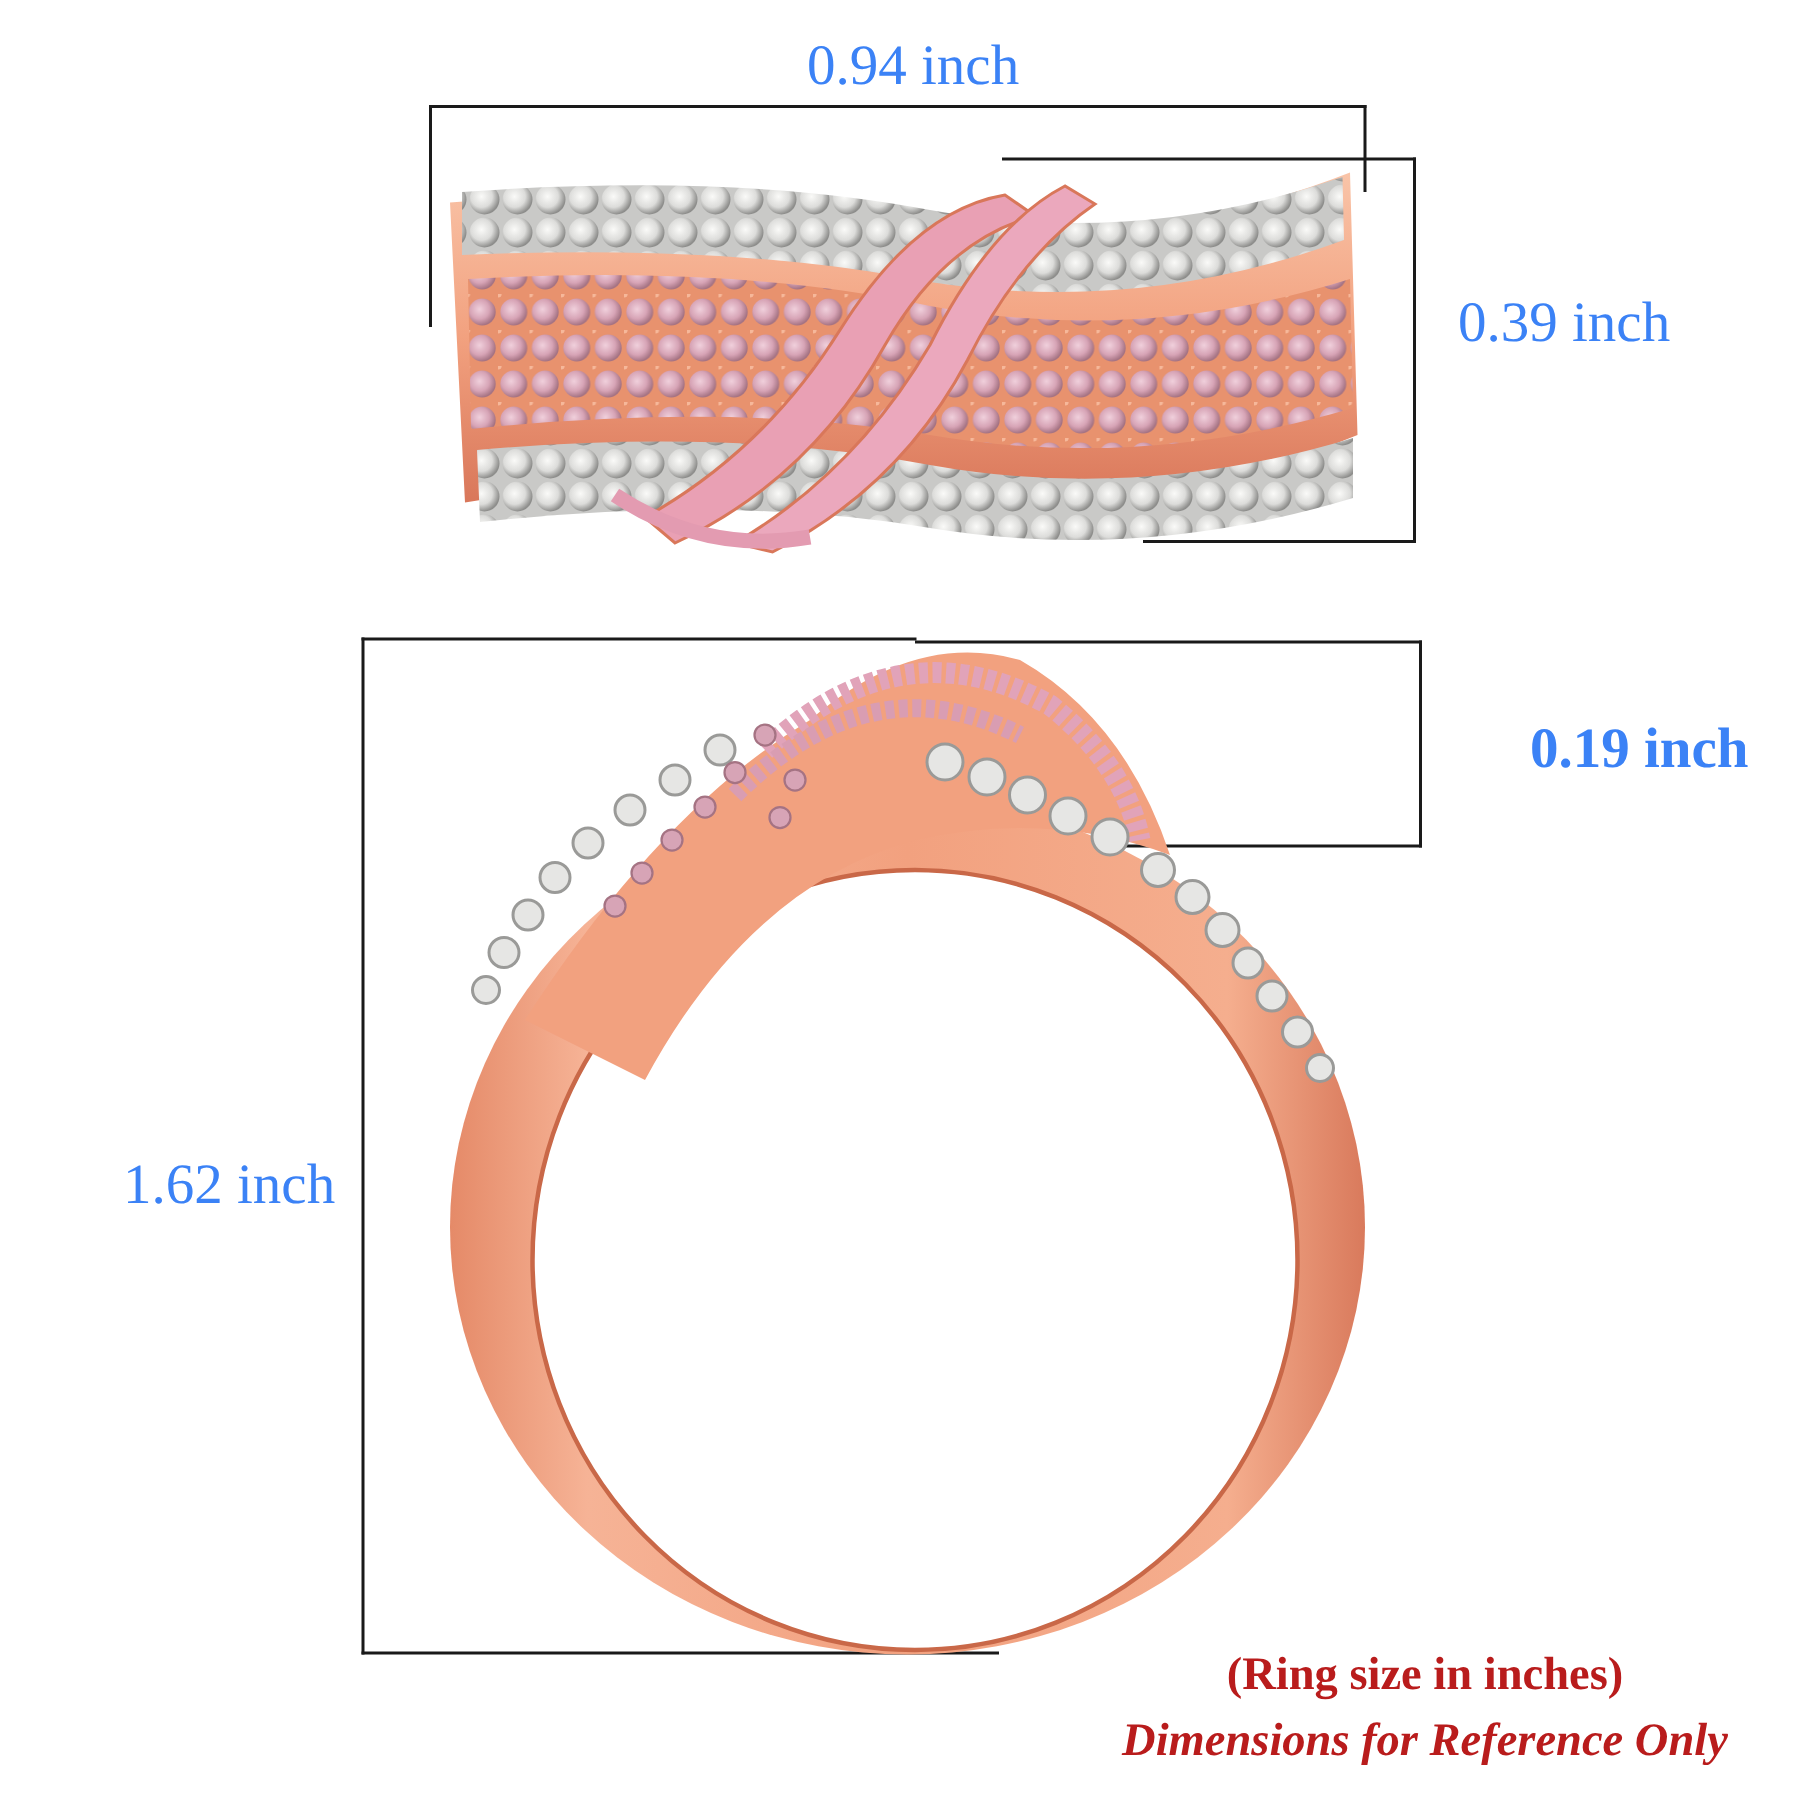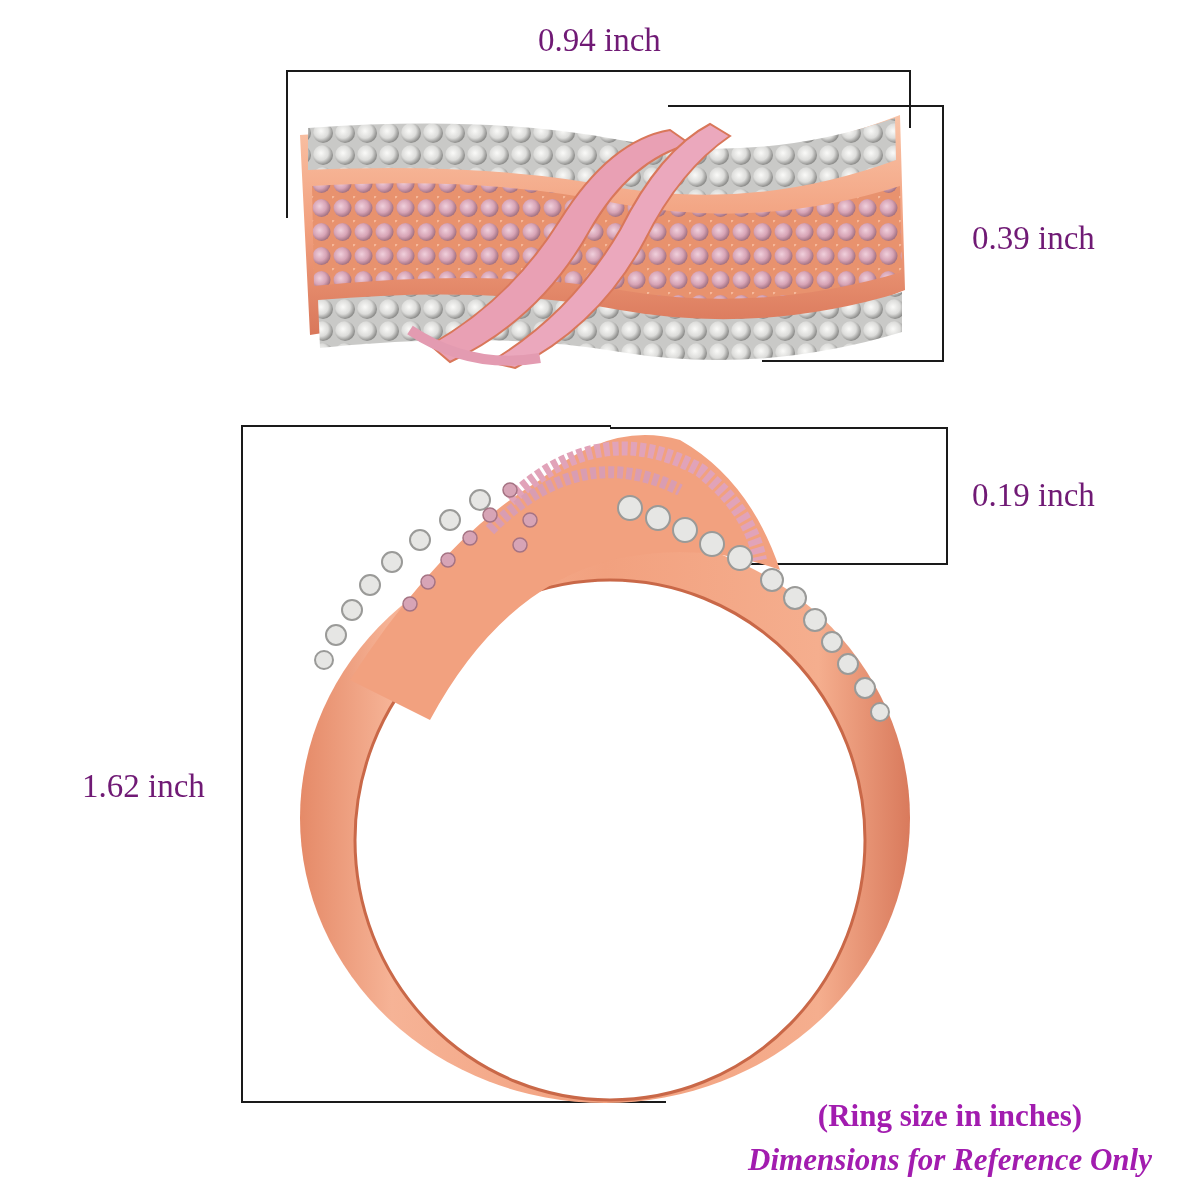--- a/index.html
+++ b/index.html
@@ -1,36 +1,36 @@
 <!DOCTYPE html>
 <html><head>
 <meta charset="utf-8">
 <style>
   html, body { margin: 0; padding: 0; background: #ffffff; }
   body { width: 1200px; height: 1200px; position: relative; overflow: hidden;
          font-family: "Liberation Serif", "DejaVu Serif", serif; color: #111; }
   .abs { position: absolute; }
-  .label { font-size: 33px; color: #701a75; white-space: nowrap; }
+  .label { font-size: 38px; color: #3b82f6; white-space: nowrap; }
   .line { position: absolute; background: #1a1a1a; }
-  .note { font-weight: bold; font-size: 31px; text-align: center; white-space: nowrap; color: #a21caf; }
+  .note { font-weight: bold; font-size: 31px; text-align: center; white-space: nowrap; color: #b91c1c; }
   svg { position: absolute; overflow: visible; }
 </style>
 </head>
 <body>
 
 <div class="label abs" style="left:538px; top:22px;">0.94 inch</div>
 
 <div class="line" style="left:286px; top:70px; width:625px; height:2px;"></div>
 <div class="line" style="left:286px; top:70px; width:2px; height:148px;"></div>
 <div class="line" style="left:909px; top:70px; width:2px; height:58px;"></div>
 
 <div class="line" style="left:668px; top:105px; width:276px; height:2px;"></div>
 <div class="line" style="left:942px; top:105px; width:2px; height:257px;"></div>
 <div class="line" style="left:762px; top:360px; width:182px; height:2px;"></div>
-<div class="label abs" style="left:972px; top:220px;">0.39 inch</div>
+<div class="label abs" style="left:972px; top:193px;">0.39 inch</div>
 
 <svg style="left:290px; top:100px;" width="630" height="270" viewBox="0 0 630 270">
   <defs>
     <linearGradient id="gold" x1="0" y1="0" x2="0" y2="1">
       <stop offset="0" stop-color="#F9C4A8"></stop>
       <stop offset="0.5" stop-color="#F2A17F"></stop>
       <stop offset="1" stop-color="#D9775A"></stop>
     </linearGradient>
     <radialGradient id="wstone" cx="0.4" cy="0.4" r="0.6">
       <stop offset="0" stop-color="#FAFAF8"></stop>
@@ -67,21 +67,21 @@
 </svg>
 
 <div class="line" style="left:241px; top:425px; width:370px; height:2px;"></div>
 <div class="line" style="left:241px; top:425px; width:2px; height:678px;"></div>
 <div class="line" style="left:241px; top:1101px; width:425px; height:2px;"></div>
 <div class="label abs" style="left:82px; top:768px;">1.62 inch</div>
 
 <div class="line" style="left:610px; top:427px; width:338px; height:2px;"></div>
 <div class="line" style="left:946px; top:427px; width:2px; height:138px;"></div>
 <div class="line" style="left:566px; top:563px; width:382px; height:2px;"></div>
-<div class="label abs" style="left:972px; top:477px;">0.19 inch</div>
+<div class="label abs" style="left:1020px; top:477px;font-weight:bold;">0.19 inch</div>
 
 <svg style="left:280px; top:420px;" width="650" height="690" viewBox="0 0 650 690">
   <defs>
     <linearGradient id="band" x1="0" y1="0" x2="1" y2="0">
       <stop offset="0" stop-color="#E58A68"></stop>
       <stop offset="0.15" stop-color="#F6B396"></stop>
       <stop offset="0.5" stop-color="#F2A17F"></stop>
       <stop offset="0.85" stop-color="#F5AE8E"></stop>
       <stop offset="1" stop-color="#D97A5C"></stop>
     </linearGradient>

